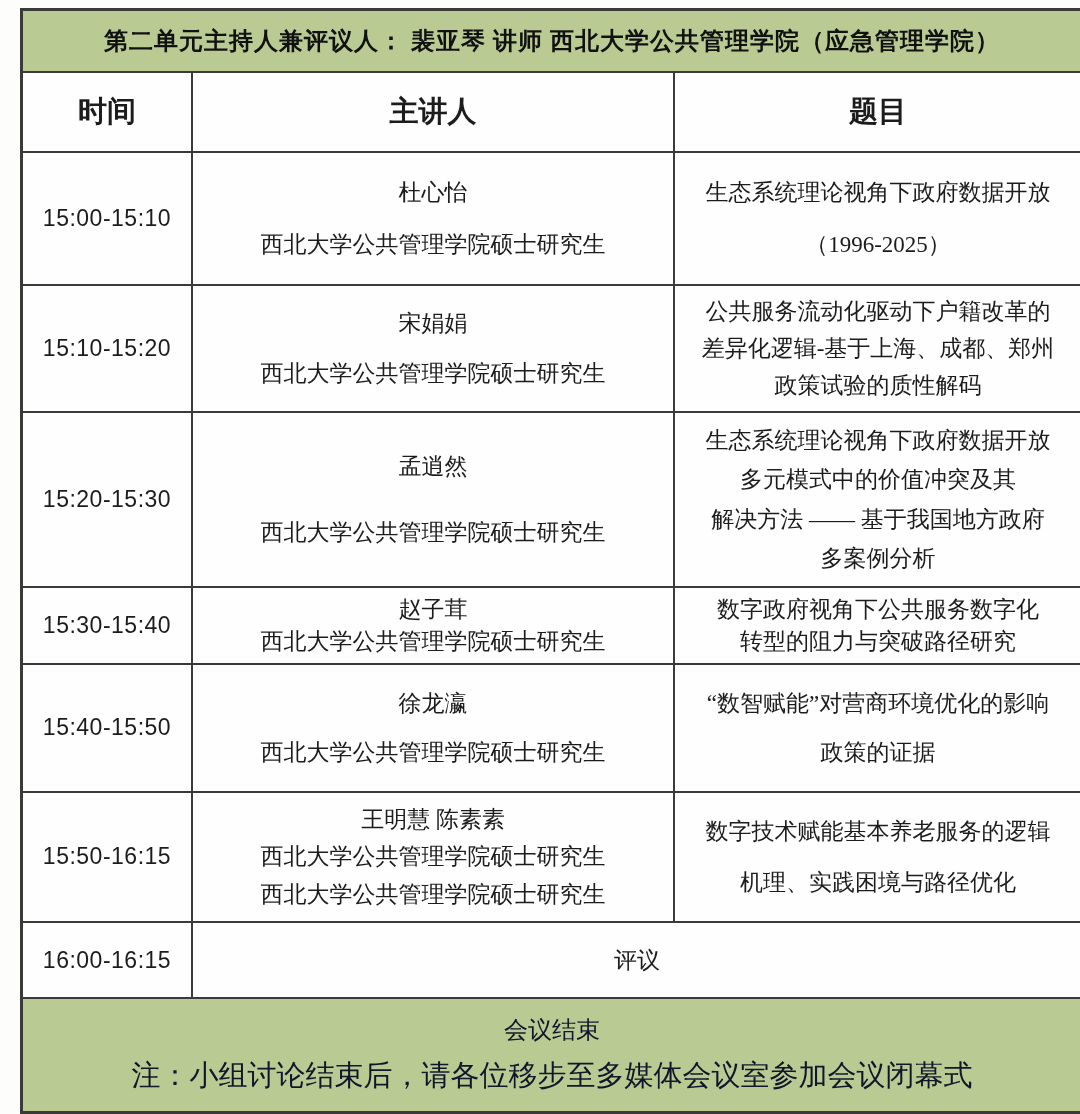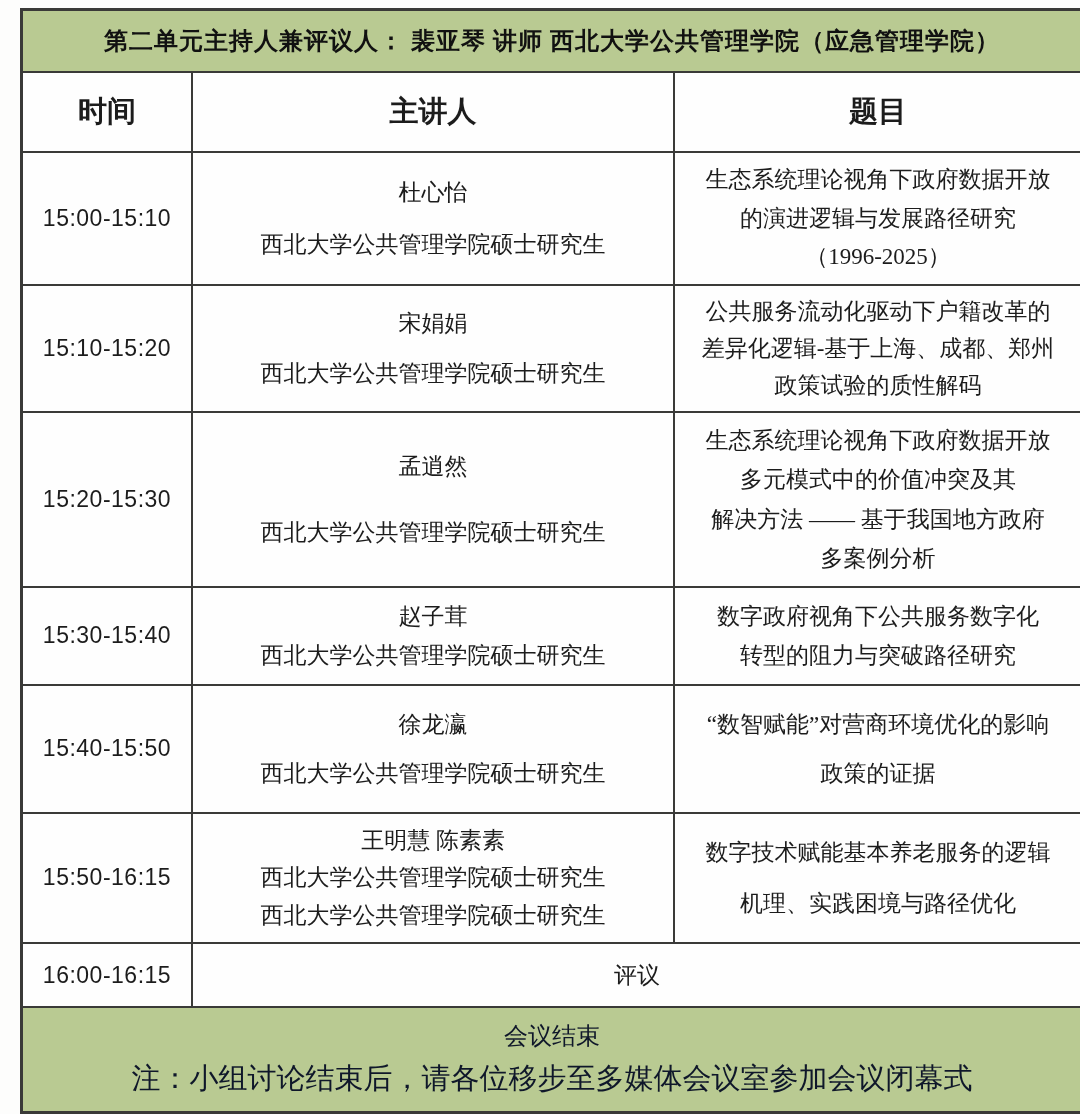--- a/index.html
+++ b/index.html
@@ -64,27 +64,27 @@
   }
   .time-cell {
     font-family: Liberation Sans, sans-serif;
     font-size: 22px;
     letter-spacing: 0.5px;
     justify-content: center;
   }
   #rows .grid-row:nth-child(1) { height: 133px; }
   #rows .grid-row:nth-child(2) { height: 127px; }
   #rows .grid-row:nth-child(3) { height: 175px; }
-  #rows .grid-row:nth-child(4) { height: 98px; }
+  #rows .grid-row:nth-child(4) { height: 77px; }
   #rows .grid-row:nth-child(5) { height: 128px; }
   #rows .grid-row:nth-child(6) { height: 130px; }
   .review-row {
     display: grid;
     grid-template-columns: 170px 1fr;
-    height: 64px;
+    height: 76px;
     border-bottom: 2px solid #3a3a38;
   }
   .review-row > .cell {
     display: flex;
     align-items: center;
     justify-content: center;
     text-align: center;
     font-size: 23px;
   }
   .review-row > .cell:first-child { border-right: 2px solid #3a3a38; }
@@ -120,21 +120,20 @@
 
     <div id="rows">
         <div class="grid-row">
           <div class="cell time-cell">15:00-15:10</div>
           <div class="cell">
             <span class="line">杜心怡</span>
             <span class="line">西北大学公共管理学院硕士研究生</span>
           </div>
           <div class="cell">
             <span class="line">生态系统理论视角下政府数据开放</span>
-            <span class="line">的演进逻辑与发展路径研究</span>
             <span class="line">（1996-2025）</span>
           </div>
         </div>
         <div class="grid-row">
           <div class="cell time-cell">15:10-15:20</div>
           <div class="cell">
             <span class="line">宋娟娟</span>
             <span class="line">西北大学公共管理学院硕士研究生</span>
           </div>
           <div class="cell">

